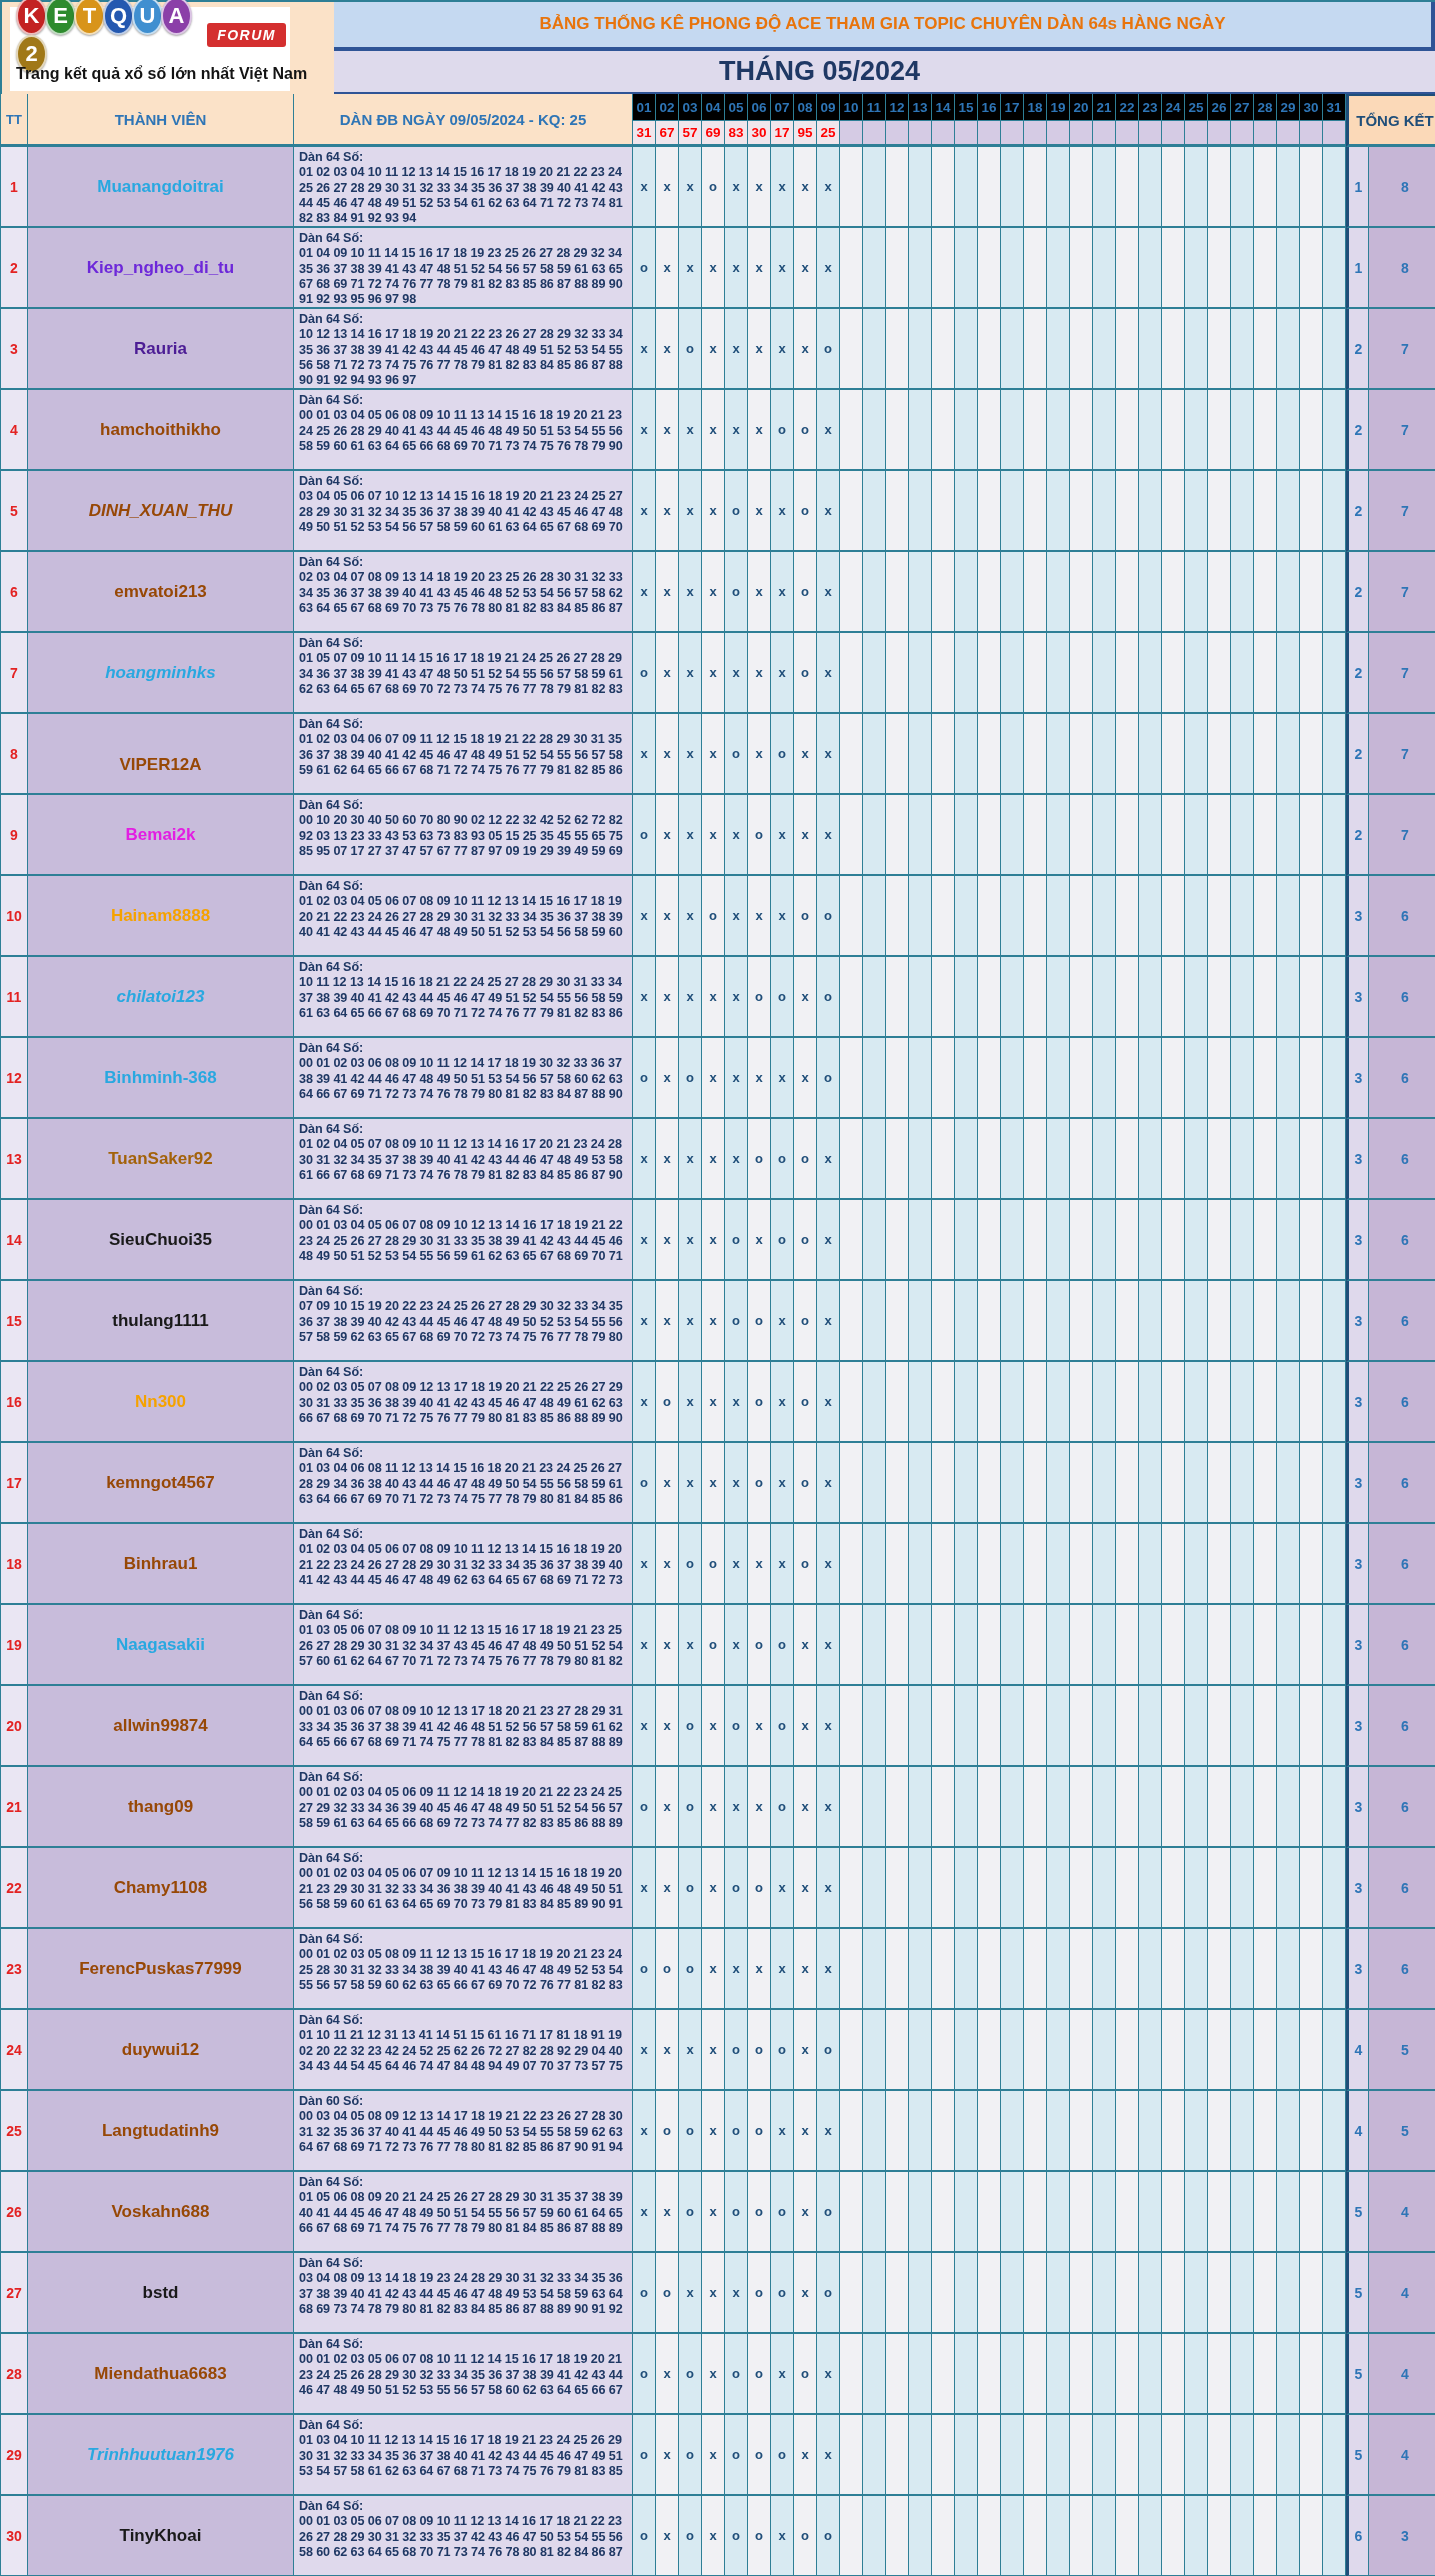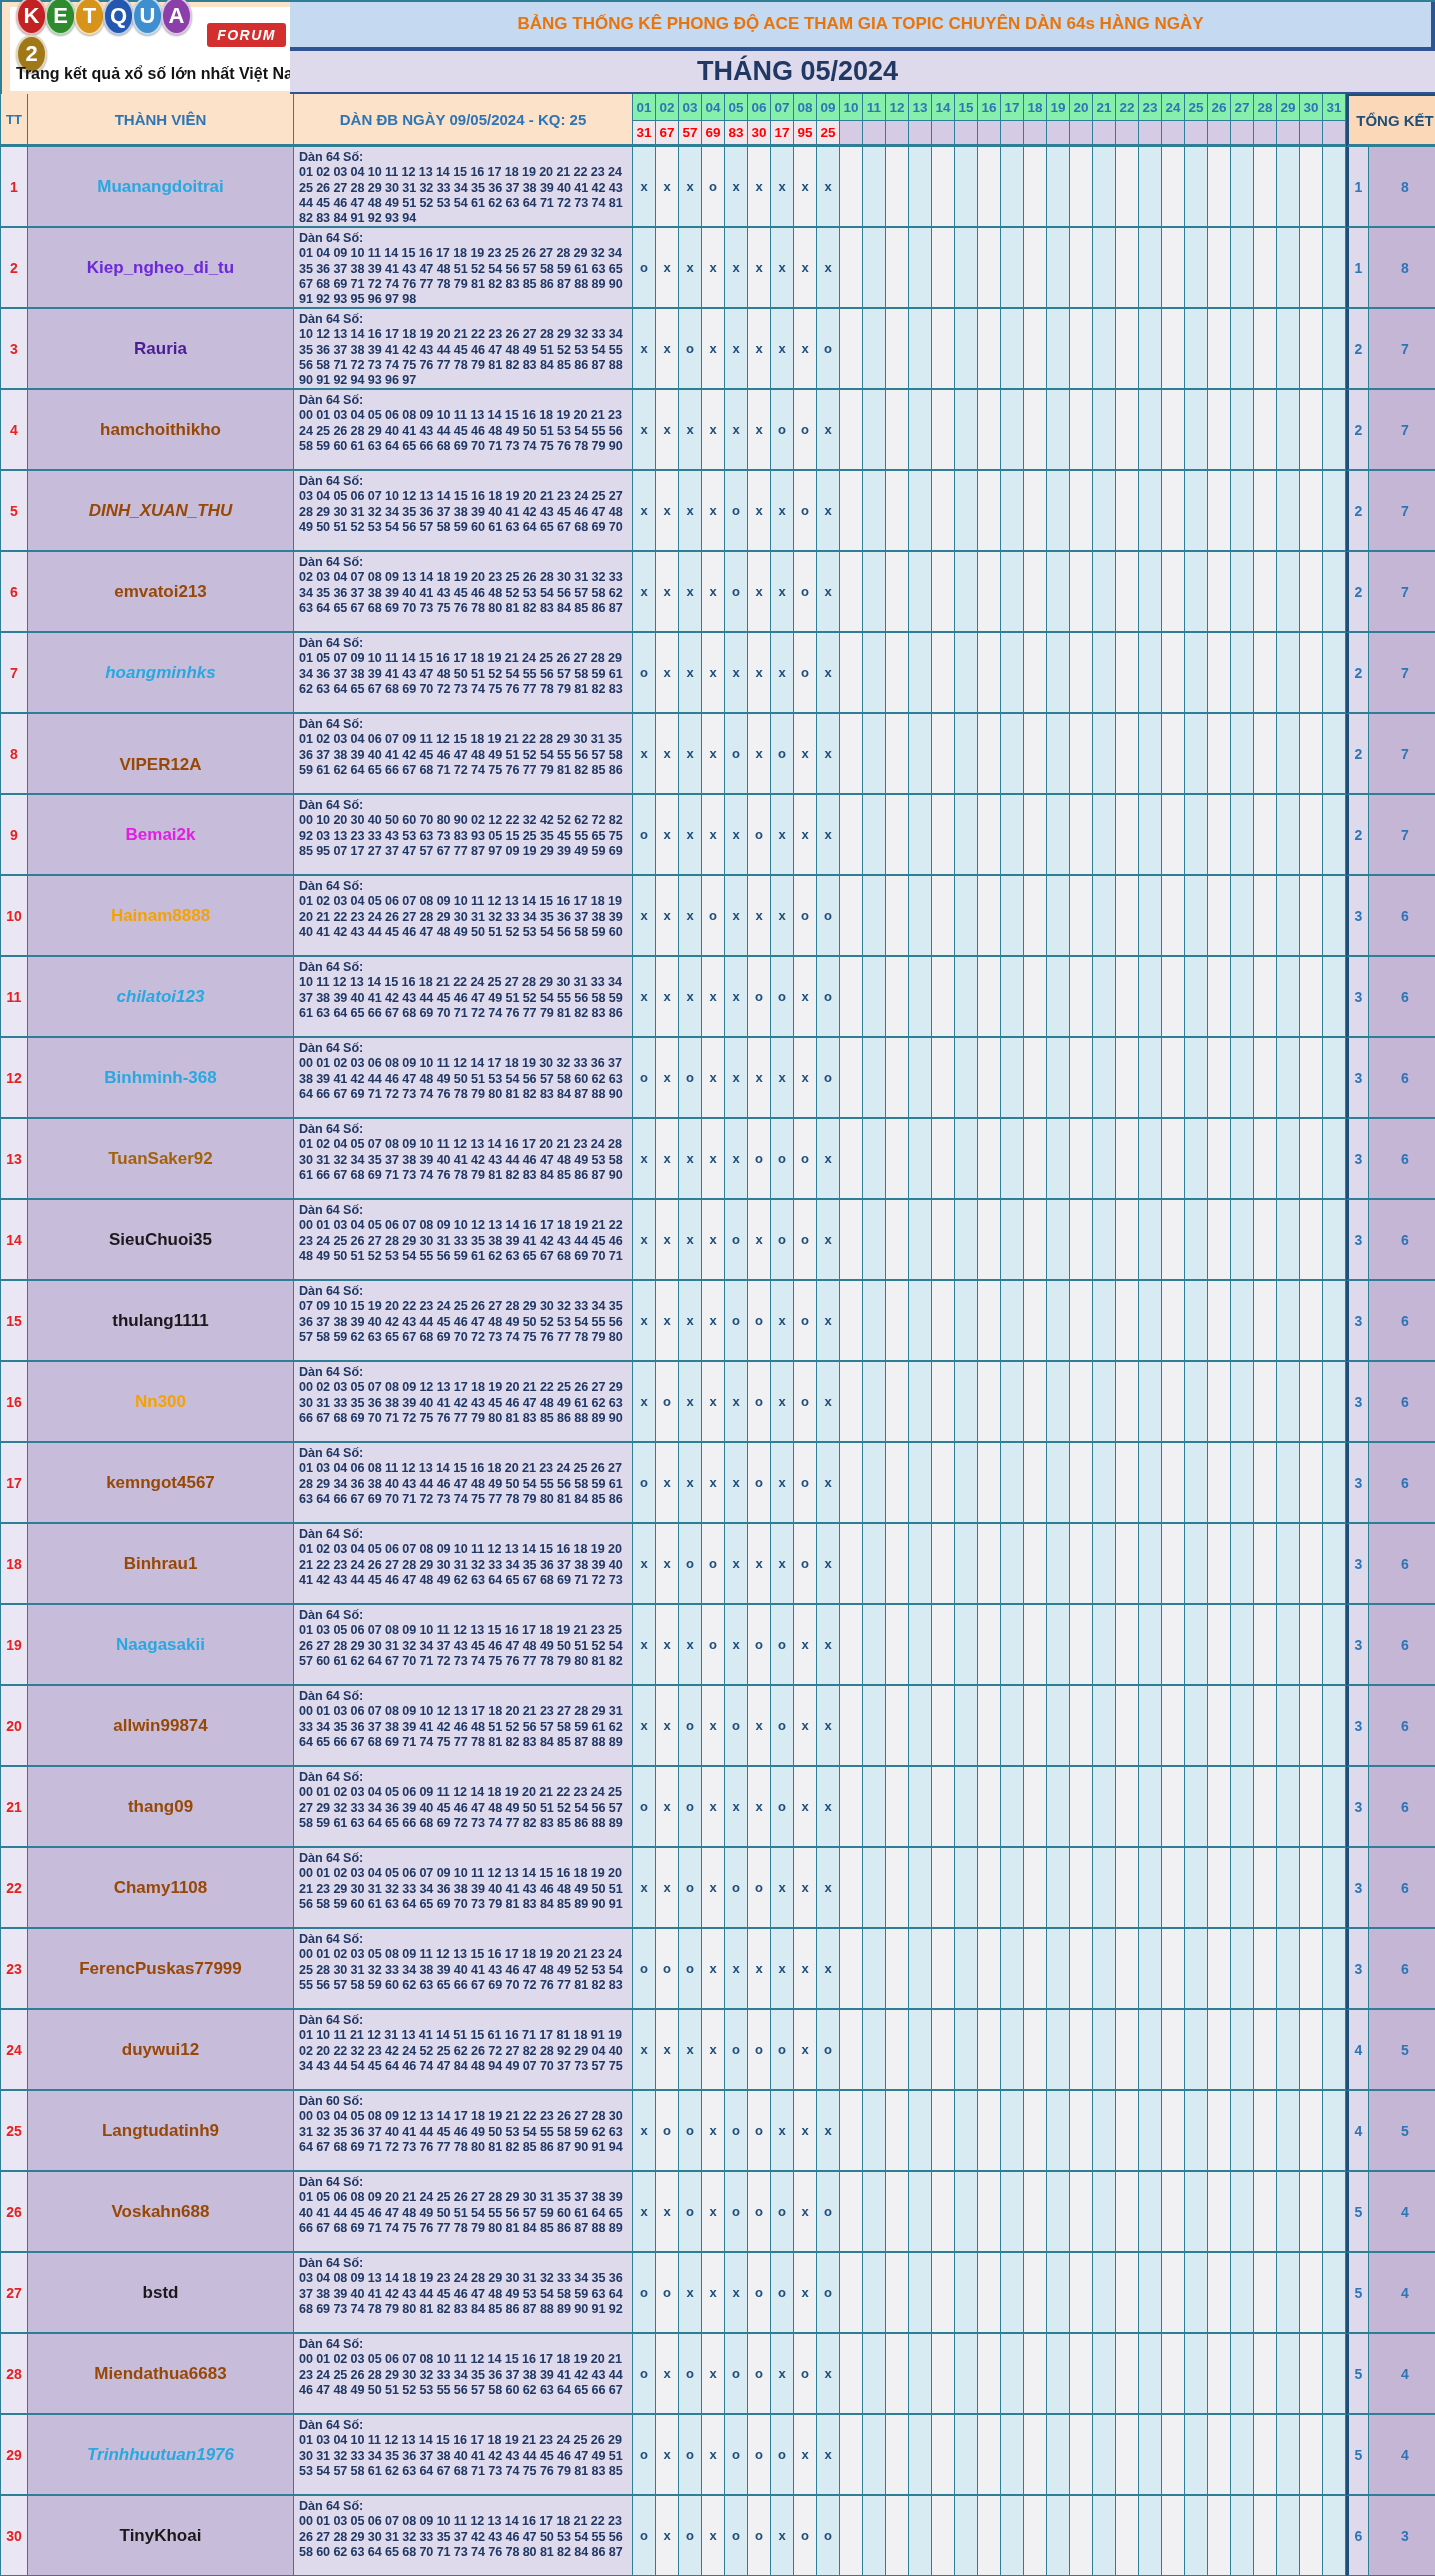--- a/index.html
+++ b/index.html
@@ -6,21 +6,21 @@
     --teal:#2e7f96; --navy:#1f4e79; --navy2:#2f5496; --blue:#2e75b6;
     --peach:#fbe2c8; --peach2:#fbd9b8;
     --lav1:#eae6f3; --lav2:#c8bcdb; --lav3:#dfd9ec;
     --day0:#d8eaf2; --day1:#f1f1f4; --tot2bg:#c6b6d6;
   }
   html,body{margin:0;padding:0;background:#ffffff;}
   .page{width:1435px;height:2576px;font-family:"Liberation Sans",sans-serif;background:#fff;overflow:hidden;}
 
   
   .top-band{display:flex;height:94px;border-top:2px solid var(--teal);box-sizing:border-box;}
-  .logo-zone{width:290px;background:var(--peach);box-sizing:border-box;border-left:2px solid var(--teal);padding:5px 0 0 8px;}
+  .logo-zone{width:334px;background:var(--peach);box-sizing:border-box;border-left:2px solid var(--teal);padding:5px 0 0 8px;}
   .logo-card{background:#fff;width:280px;height:84px;box-sizing:border-box;padding:3px 4px 0 6px;}
   .logo-line{display:flex;align-items:center;height:50px;}
   .logo-letter{display:inline-flex;align-items:center;justify-content:center;width:31px;height:38px;border-radius:50%;
     color:#fff;font-weight:bold;font-size:22px;margin-right:-2px;border:2px solid rgba(255,255,255,.7);
     box-shadow:0 1px 2px rgba(0,0,0,.35);box-sizing:border-box;}
   .forum-badge{margin-left:7px;background:#d42f2f;color:#fff;font-style:italic;font-weight:bold;font-size:14px;
     padding:4px 10px;border-radius:3px;letter-spacing:1.5px;}
   .tagline{font-size:16px;font-weight:bold;color:#141414;margin-top:5px;white-space:nowrap;}
   .titles{flex:1;display:flex;flex-direction:column;min-width:0;}
   .title1{height:50px;background:#c5d9f1;border-bottom:4px solid var(--navy2);border-right:4px solid var(--navy2);
@@ -35,21 +35,21 @@
 
   
   .header-band{grid-template-rows:27px 26px;}
   .hcell{background:var(--peach);color:var(--blue);font-weight:bold;display:flex;align-items:center;justify-content:center;
     border-right:1.5px solid var(--teal);border-bottom:3px solid var(--teal);box-sizing:border-box;}
   .h-tt{grid-column:1;grid-row:1/3;font-size:13px;border-left:1.5px solid var(--teal);}
   .h-member{grid-column:2;grid-row:1/3;font-size:15px;}
   .h-dan{grid-column:3;grid-row:1/3;font-size:15px;}
   .h-tong{grid-column:35/37;grid-row:1/3;background:var(--peach2);color:var(--navy);font-size:15px;
     border-left:3px solid var(--navy);border-top:2px solid var(--navy);}
-  .hday{background:#86efac;color:var(--blue);font-weight:bold;font-size:13.5px;display:flex;align-items:center;justify-content:center;
+  .hday{background:#000000;color:var(--blue);font-weight:bold;font-size:13.5px;display:flex;align-items:center;justify-content:center;
     border-right:1px solid var(--teal);border-bottom:1.5px solid var(--teal);box-sizing:border-box;}
   .hval{background:#d5cbe4;color:#ff0000;font-weight:bold;font-size:13.5px;display:flex;align-items:center;justify-content:center;
     border-right:1px solid var(--teal);border-bottom:3px solid var(--teal);box-sizing:border-box;}
   .hval.played{background:#f0e6ec;}
 
   
   .trow{height:81px;}
   .cell{box-sizing:border-box;border-right:1px solid var(--teal);border-bottom:2px solid var(--teal);
     display:flex;align-items:center;justify-content:center;overflow:hidden;}
   .c-tt{background:var(--lav1);color:#e32222;font-weight:bold;font-size:14px;border-left:1.5px solid var(--teal);}

